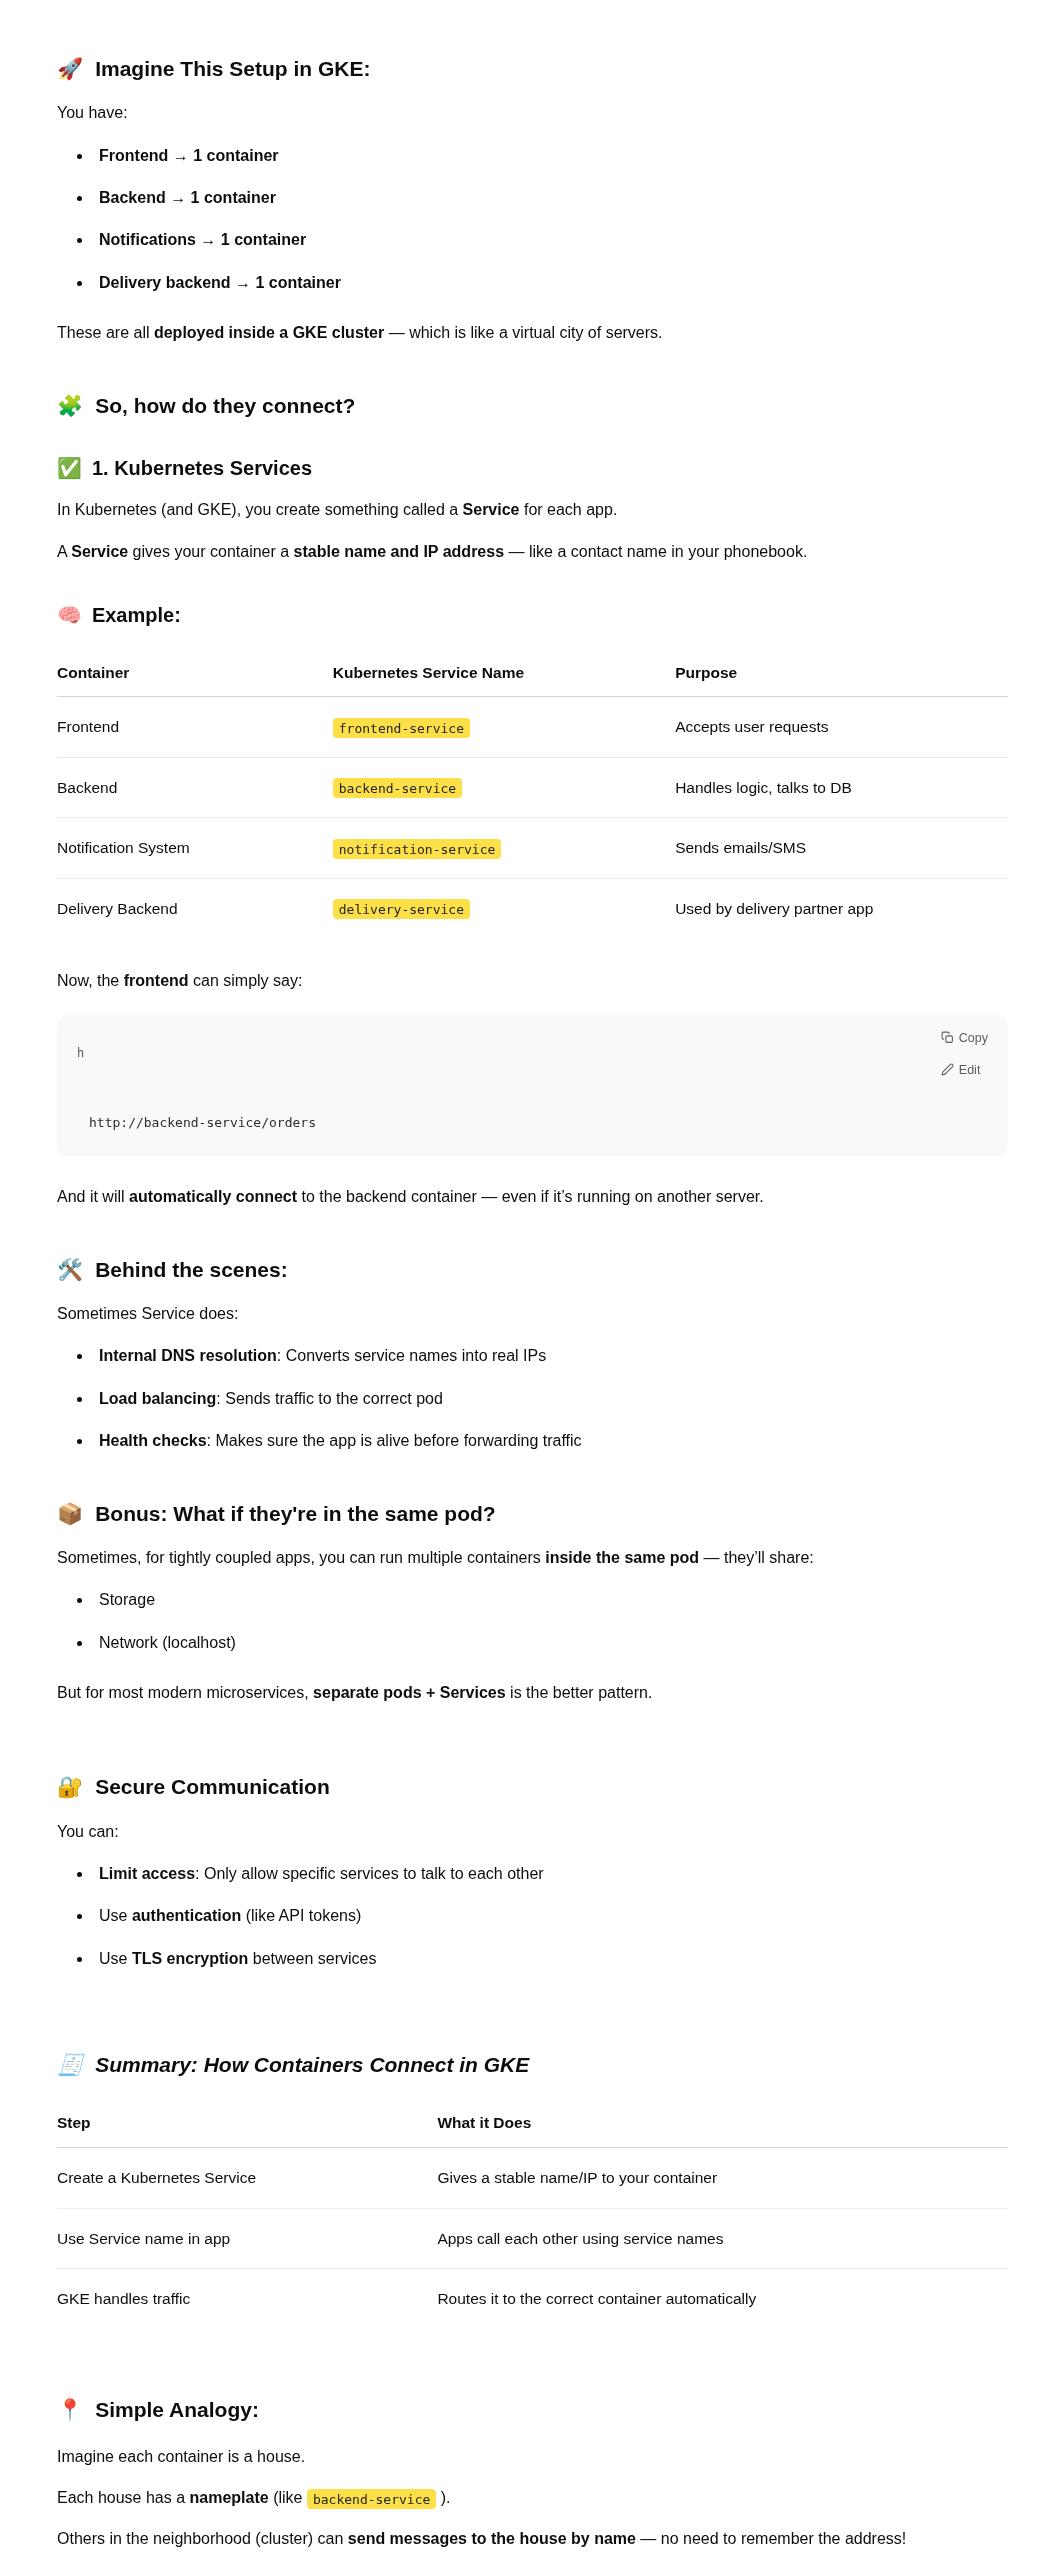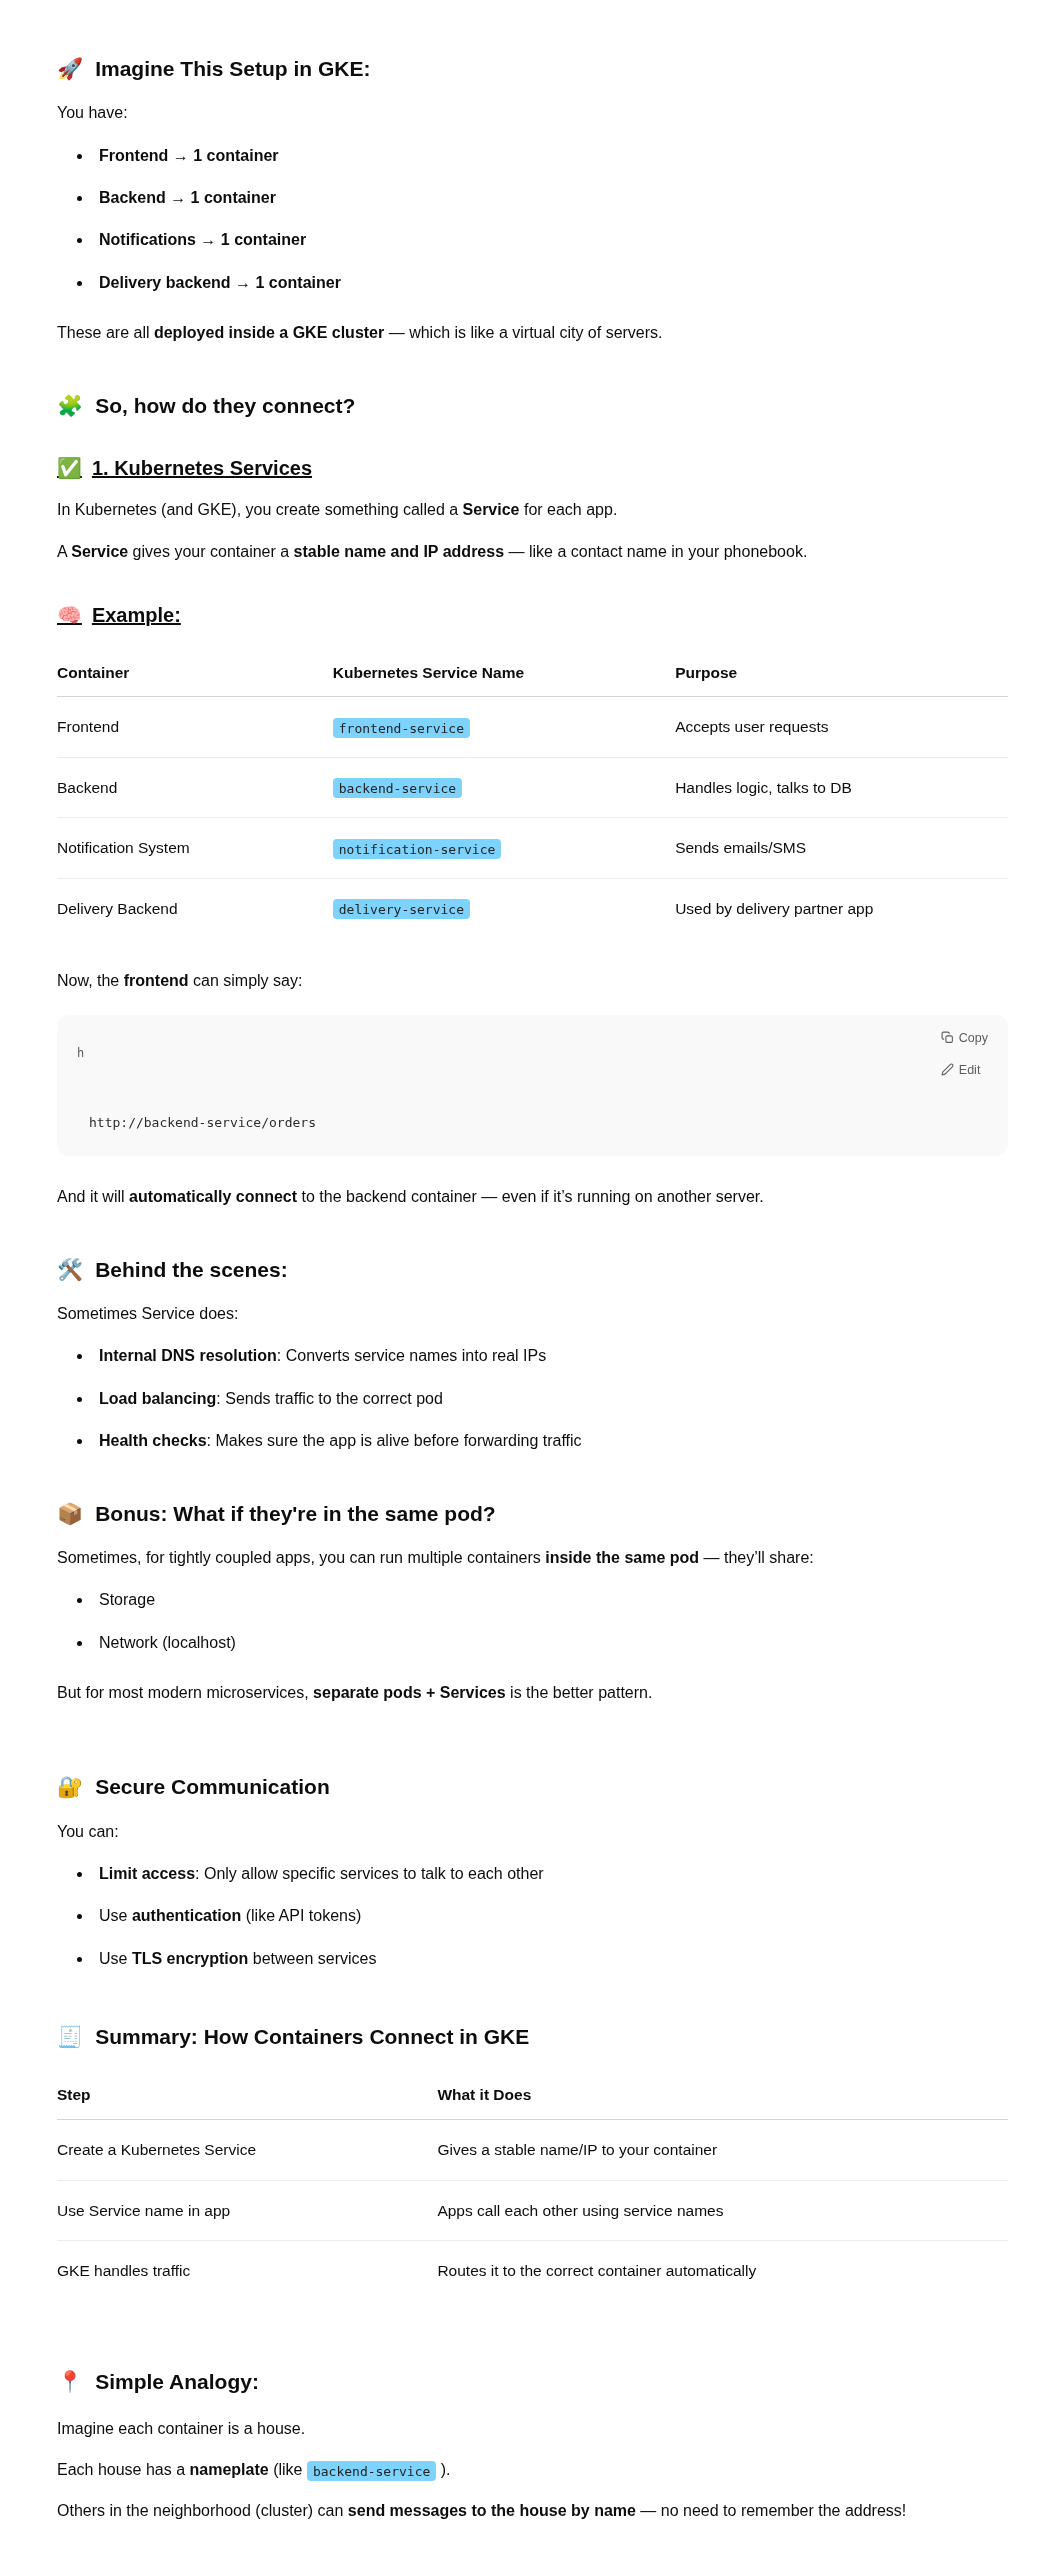--- a/index.html
+++ b/index.html
@@ -4,32 +4,32 @@
 <style>
   html,body{margin:0;padding:0;background:#fff;}
   .page{
     width:1052px;min-height:2560px;margin:0 auto;box-sizing:border-box;
     padding:30px 44px 60px 57px;
     font-family:"Liberation Sans",sans-serif;color:#0d0d0d;
     font-size:16px;line-height:1.65;
   }
   h2{font-size:21px;line-height:1.25;margin:46px 0 18px;font-weight:700;}
   h2.first{margin-top:26px;}
-  h2.gap-md{margin-top:52px;}
+  h2.gap-md{margin-top:80px;font-style:italic;}
   h2.gap-lg{margin-top:68px;}
-  h3{font-size:20px;line-height:1.3;margin:36px 0 14px;font-weight:700;text-decoration:underline;}
+  h3{font-size:20px;line-height:1.3;margin:36px 0 14px;font-weight:700;}
   p{margin:16px 0;}
   b{font-weight:700;}
   .emoji{margin-right:12px;}
   h3 .emoji{margin-right:10px;}
   ul{margin:14px 0 24px;padding-left:36px;}
   li{margin:16px 0;padding-left:6px;}
   .chip{
     font-family:"DejaVu Sans Mono","Liberation Mono",monospace;
-    font-size:13px;background:#7dd3fc;border-radius:4px;
+    font-size:13px;background:#fde047;border-radius:4px;
     padding:2.5px 6px;color:#242424;white-space:nowrap;
   }
   table{width:100%;border-collapse:collapse;margin:22px 0 30px;font-size:15.5px;}
   th{text-align:left;font-weight:700;padding:10px 16px 11px 0;border-bottom:1.5px solid #d4d4d4;}
   td{padding:17px 16px 17px 0;border-bottom:1px solid #ececec;vertical-align:top;}
   tr:last-child td{border-bottom:none;}
   .t-example th:nth-child(1){width:29%;}
   .t-example th:nth-child(2){width:36%;margin-left:40px;}
   .t-summary th:nth-child(1){width:40%;}
   .codeblock{background:#f9f9f9;border-radius:12px;margin:20px 0 28px;padding:16px 20px 24px;}

